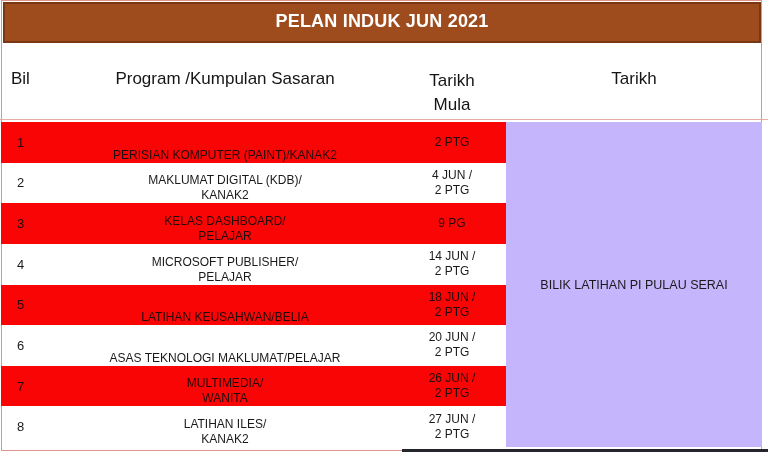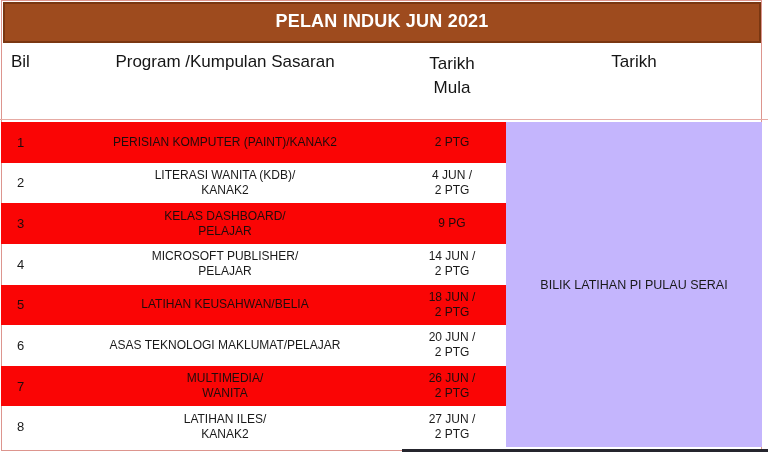--- a/index.html
+++ b/index.html
@@ -19,21 +19,21 @@
     background:#9E4B1E; border:2px solid #7A3711;
     display:flex; align-items:center; justify-content:center;
   }
   .banner-title {
     color:#ffffff; font-weight:bold; font-size:18px; letter-spacing:0.2px;
     padding-bottom:2px;
     text-align:center;
   }
   .thead {
     position:absolute; left:1px; top:43px; width:761px; height:76px;
-    display:flex; padding-top:9px; font-size:17px; color:#151515;
+    display:flex; padding-top:26px; font-size:17px; color:#151515;
   }
   .th-bil     { width:51px; padding-left:10px; }
   .th-program { width:346px; text-align:center; }
   .th-tarikh  { width:108px; text-align:center; line-height:24px; }
   .th-tempat  { flex:1; text-align:center; }
 
   .divider {
     position:absolute; left:0; top:119px; width:768px; height:1px;
     background:#E6ABA4;
   }
@@ -46,21 +46,21 @@
     flex:1; display:flex; align-items:stretch;
     font-size:12px; color:#1A1A1A; background:transparent;
   }
   .row.hl { background:#FA0505; color:#200C0C; }
   .cell-bil {
     width:51px; padding-left:16px; display:flex; align-items:center;
     font-size:13px;
   }
   .cell-program {
     width:346px; display:flex; flex-direction:column;
-    justify-content:center; text-align:center; line-height:15px;
+    justify-content:flex-end; text-align:center; line-height:15px;
   }
   .cell-tarikh {
     width:108px; display:flex; flex-direction:column;
     justify-content:center; text-align:center; line-height:15px;
   }
   .line:empty { display:none; }
 
   .tempat-cell {
     position:absolute; left:506px; top:122px; width:256px; height:325px;
     display:flex; align-items:center; justify-content:center;
@@ -104,21 +104,21 @@
 
       </div>
       <div class="cell-tarikh">
         <div class="line">2 PTG</div>
       </div>
     </div>
 
     <div class="row">
       <div class="cell-bil">2</div>
       <div class="cell-program">
-        <div class="line">LITERASI WANITA (KDB)/</div>
+        <div class="line">MAKLUMAT DIGITAL (KDB)/</div>
         <div class="line">KANAK2</div>
       </div>
       <div class="cell-tarikh">
         <div class="line">4 JUN /</div>
         <div class="line">2 PTG</div>
       </div>
     </div>
 
     <div class="row hl">
       <div class="cell-bil">3</div>

